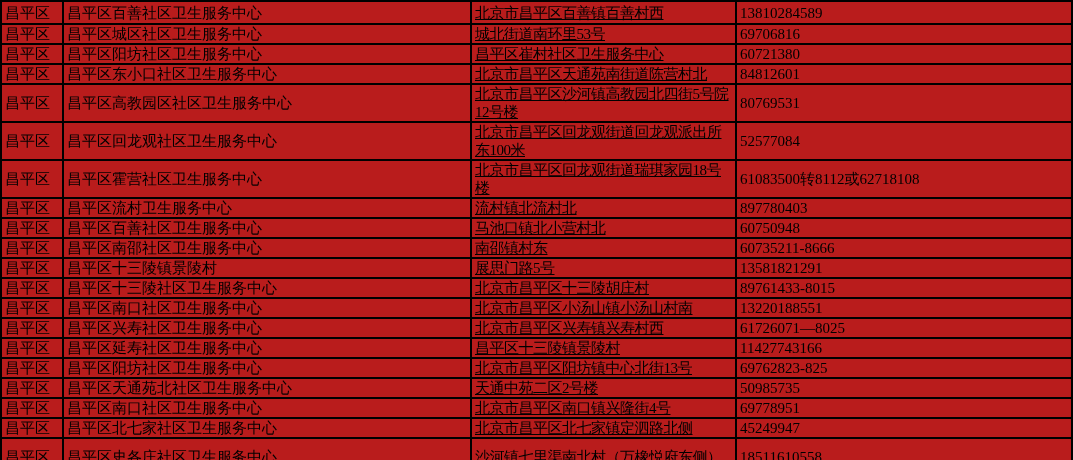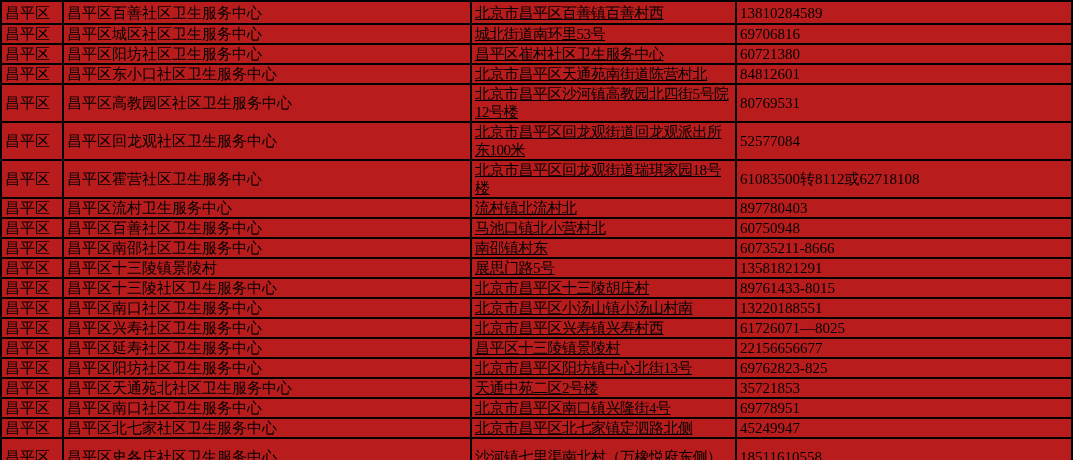--- a/index.html
+++ b/index.html
@@ -130,33 +130,33 @@
         <tr class="row">
     <td class="col-district">昌平区</td>
     <td class="col-name">昌平区兴寿社区卫生服务中心</td>
     <td class="col-address">北京市昌平区兴寿镇兴寿村西</td>
     <td class="col-phone">61726071—8025</td>
   </tr>
         <tr class="row">
     <td class="col-district">昌平区</td>
     <td class="col-name">昌平区延寿社区卫生服务中心</td>
     <td class="col-address">昌平区十三陵镇景陵村</td>
-    <td class="col-phone">22156656677</td>
+    <td class="col-phone">11427743166</td>
   </tr>
         <tr class="row">
     <td class="col-district">昌平区</td>
     <td class="col-name">昌平区阳坊社区卫生服务中心</td>
     <td class="col-address">北京市昌平区阳坊镇中心北街13号</td>
     <td class="col-phone">69762823-825</td>
   </tr>
         <tr class="row">
     <td class="col-district">昌平区</td>
     <td class="col-name">昌平区天通苑北社区卫生服务中心</td>
     <td class="col-address">天通中苑二区2号楼</td>
-    <td class="col-phone">35721853</td>
+    <td class="col-phone">50985735</td>
   </tr>
         <tr class="row">
     <td class="col-district">昌平区</td>
     <td class="col-name">昌平区南口社区卫生服务中心</td>
     <td class="col-address">北京市昌平区南口镇兴隆街4号</td>
     <td class="col-phone">69778951</td>
   </tr>
         <tr class="row">
     <td class="col-district">昌平区</td>
     <td class="col-name">昌平区北七家社区卫生服务中心</td>

